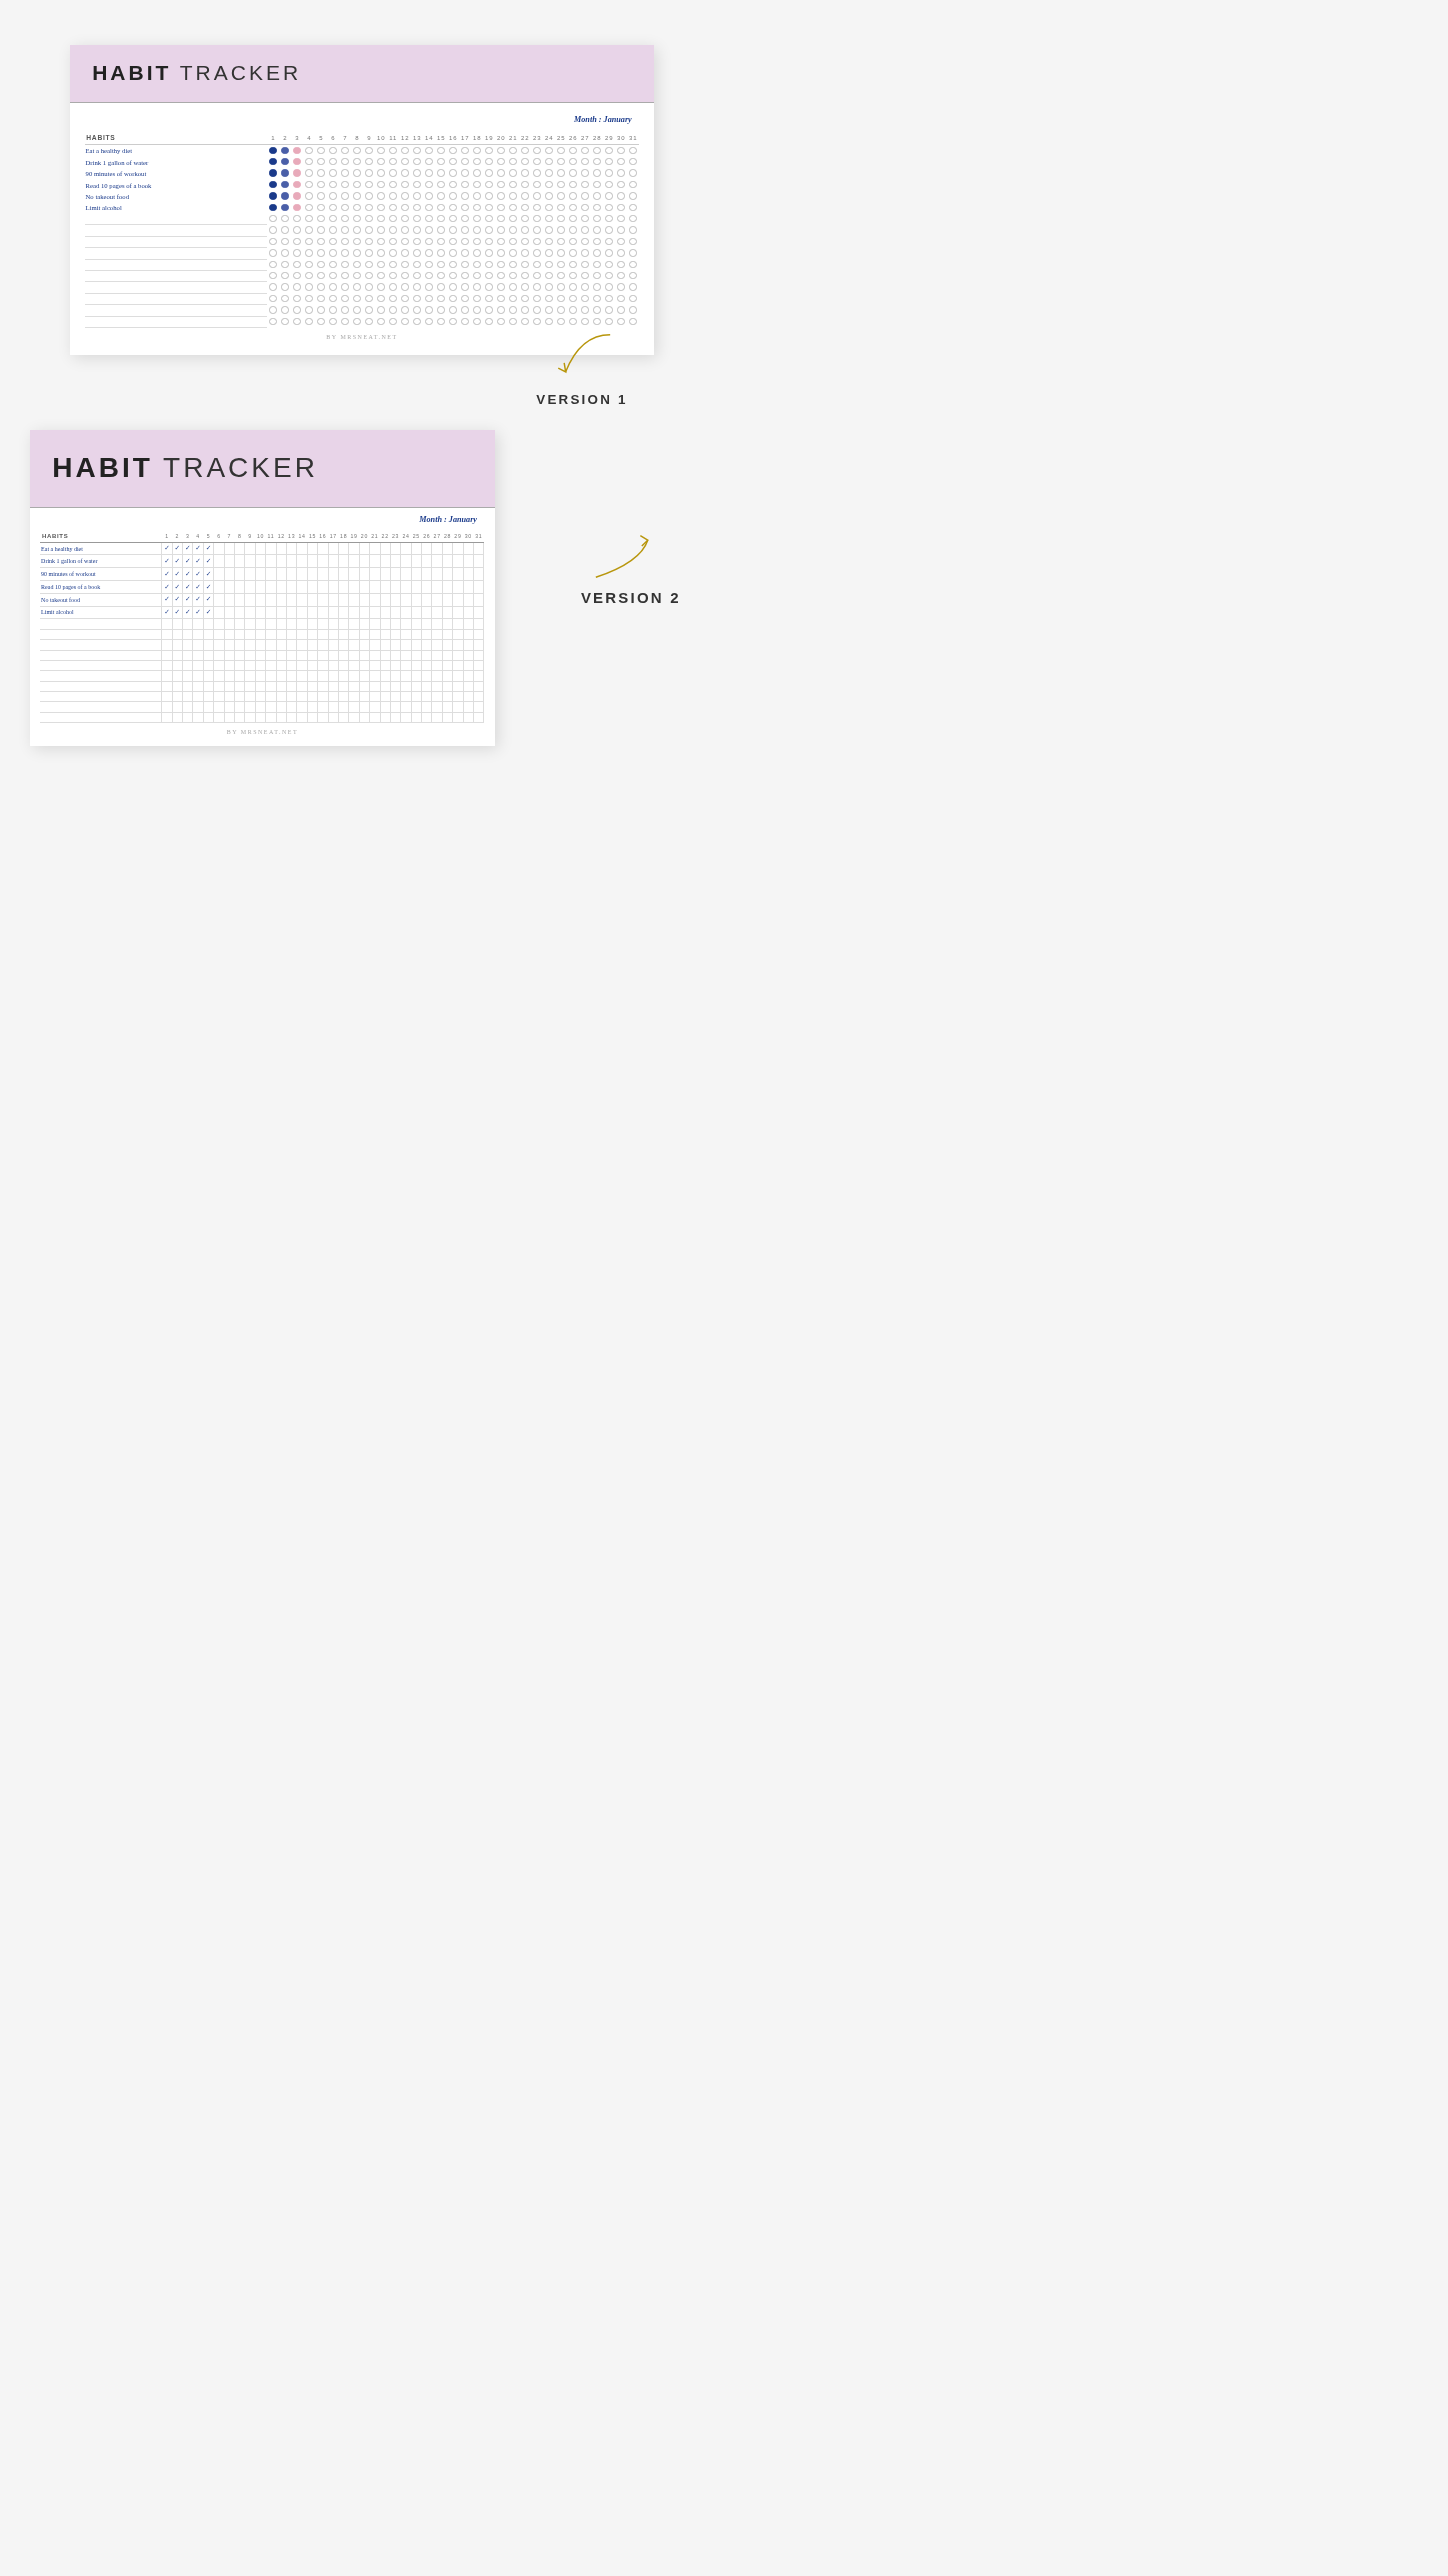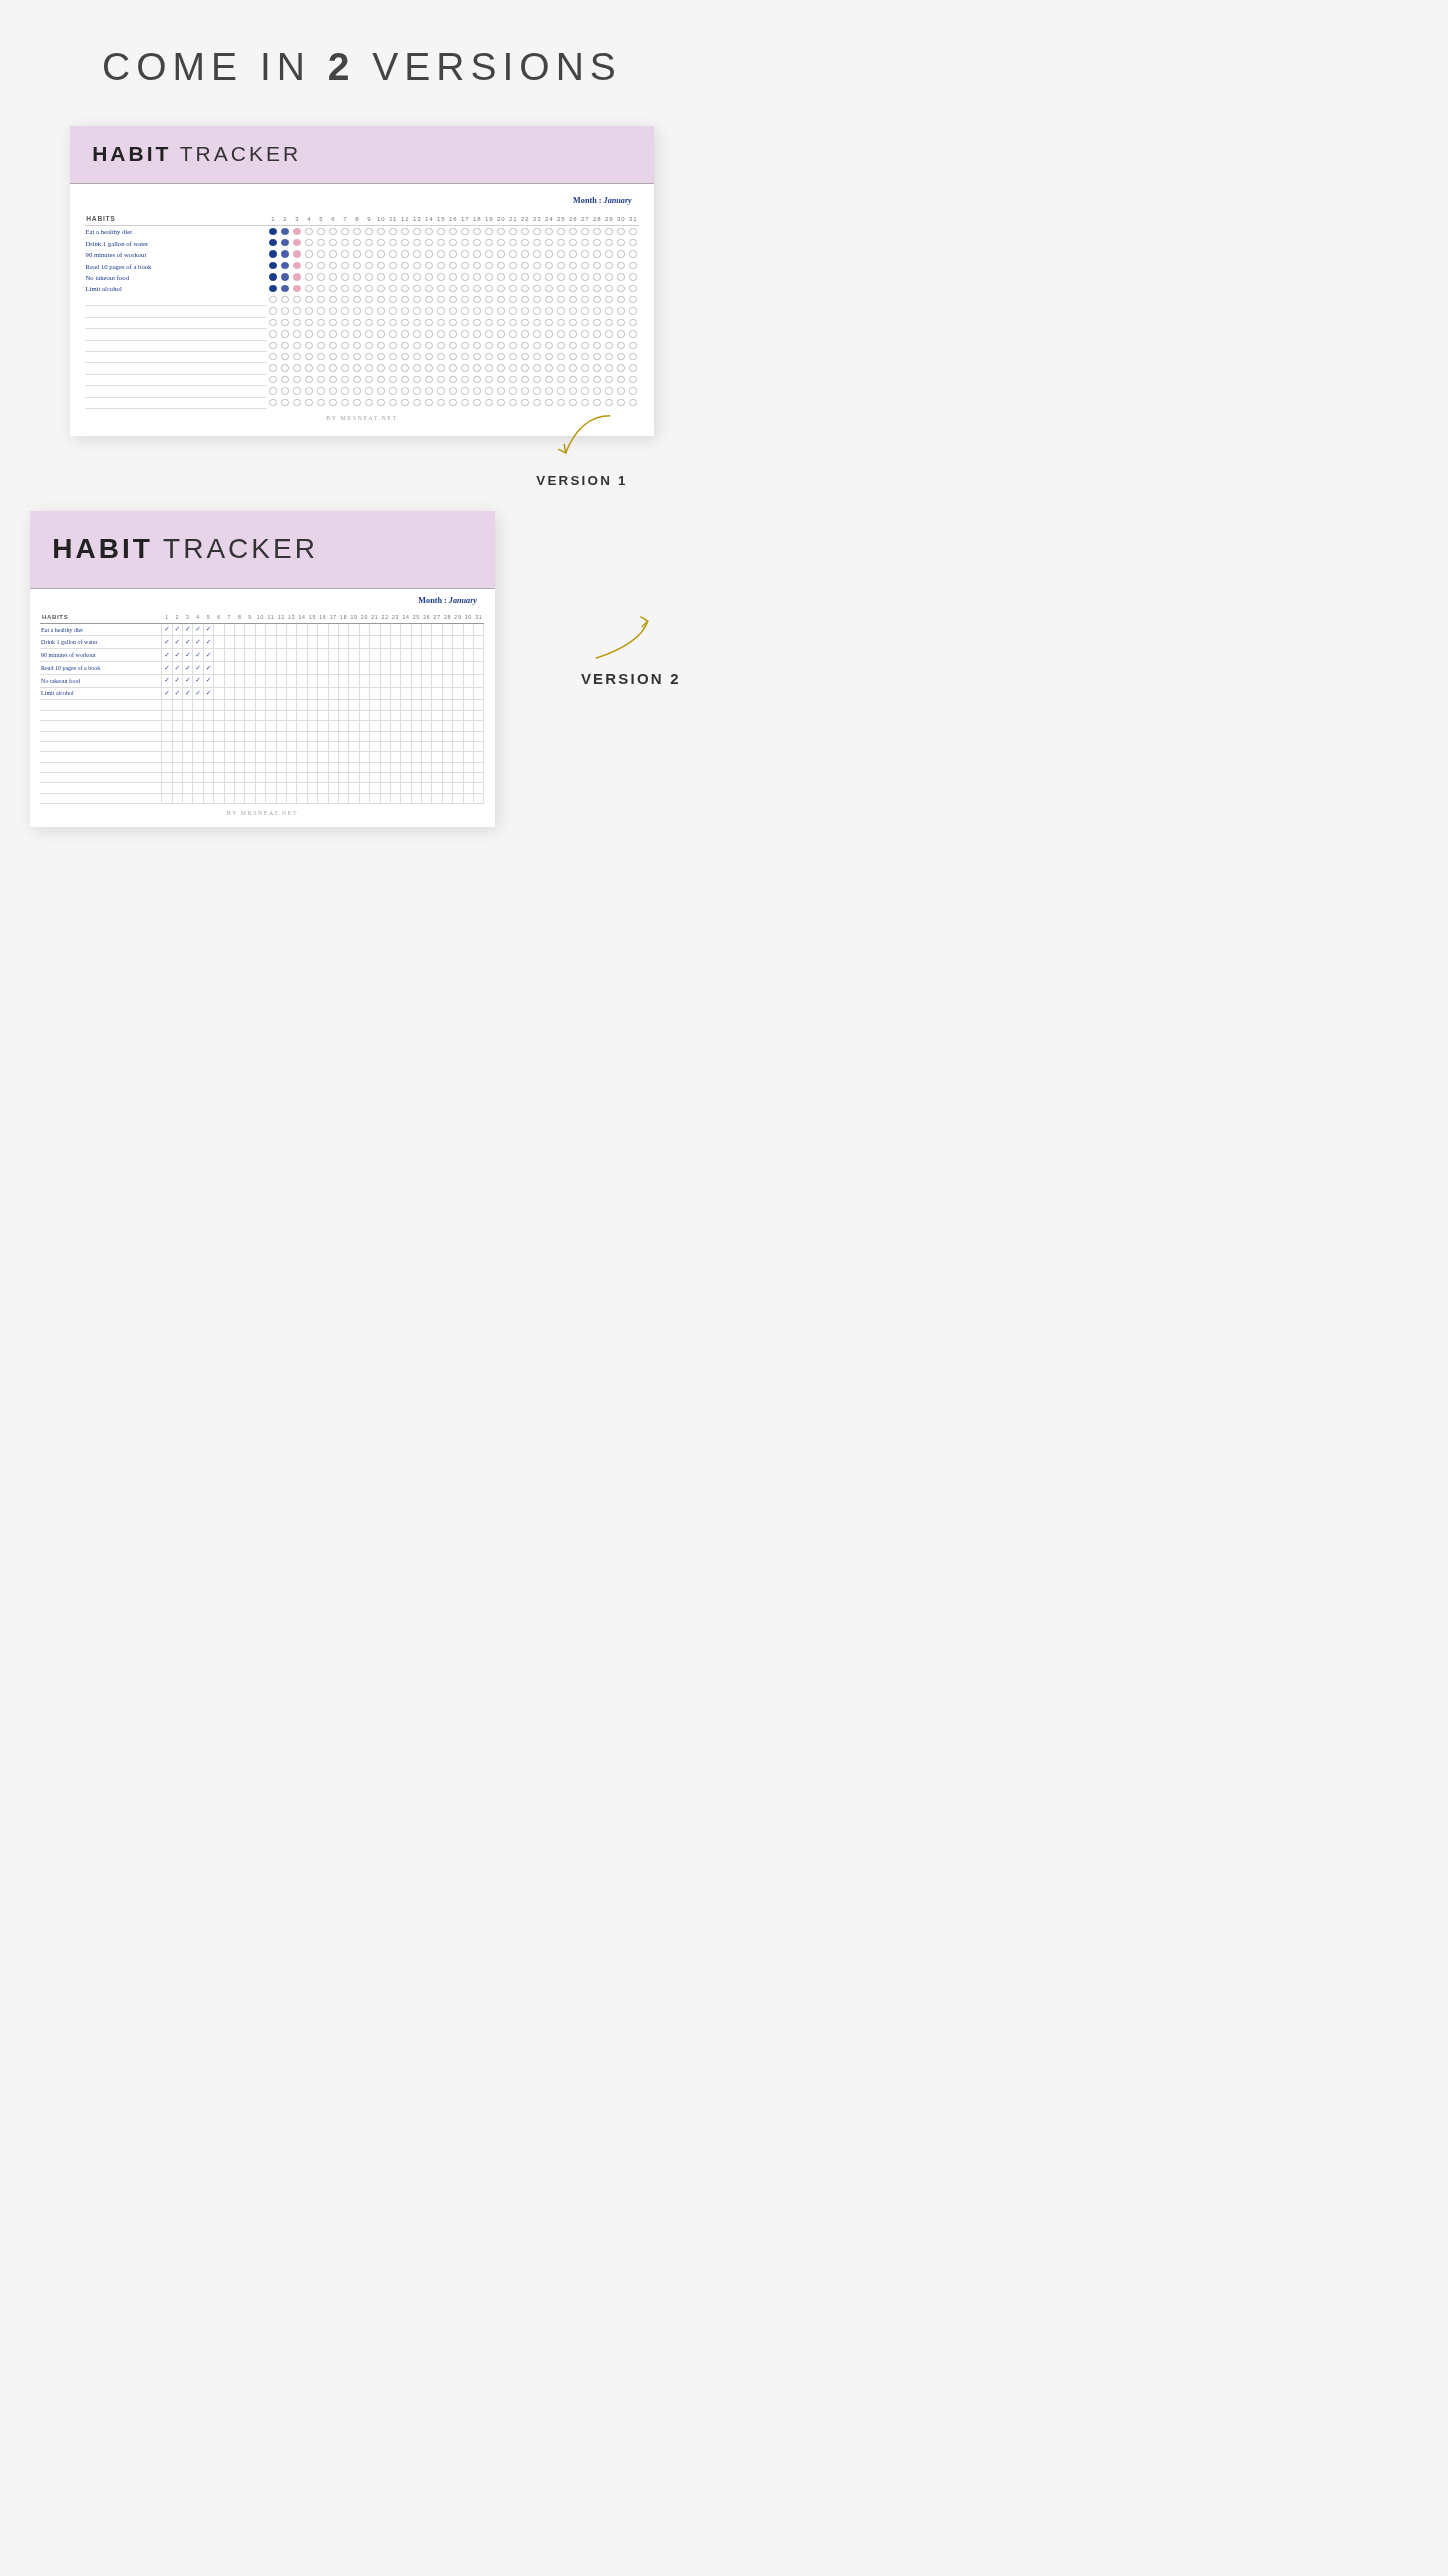--- a/index.html
+++ b/index.html
@@ -75,20 +75,21 @@
       text-align: right;
       font-size: 8.2px;
       color: #555;
       margin-bottom: 7.4px;
       padding-right: 7.4px;
     }
 
     .month-line span {
       font-weight: bold;
       color: #1a3a8a;
+      font-style: italic;
     }
 
     
     .habit-table {
       width: 100%;
       border-collapse: collapse;
       font-size: 6.7px;
     }
 
     .habit-table th {
@@ -287,23 +288,20 @@
       display: block;
       text-align: center;
       line-height: 10.4px;
     }
   </style>
 </head>
 <body>
 
 <div class="page-wrapper">
 
-  <h1 class="main-title">
-    COME IN <strong>2</strong> VERSIONS
-  </h1>
 
   <div class="version-container">
     <div class="tracker-card">
 
       <div class="tracker-header">
         <div class="tracker-header-title">
           <strong>HABIT</strong><span> TRACKER</span>
         </div>
       </div>
 

